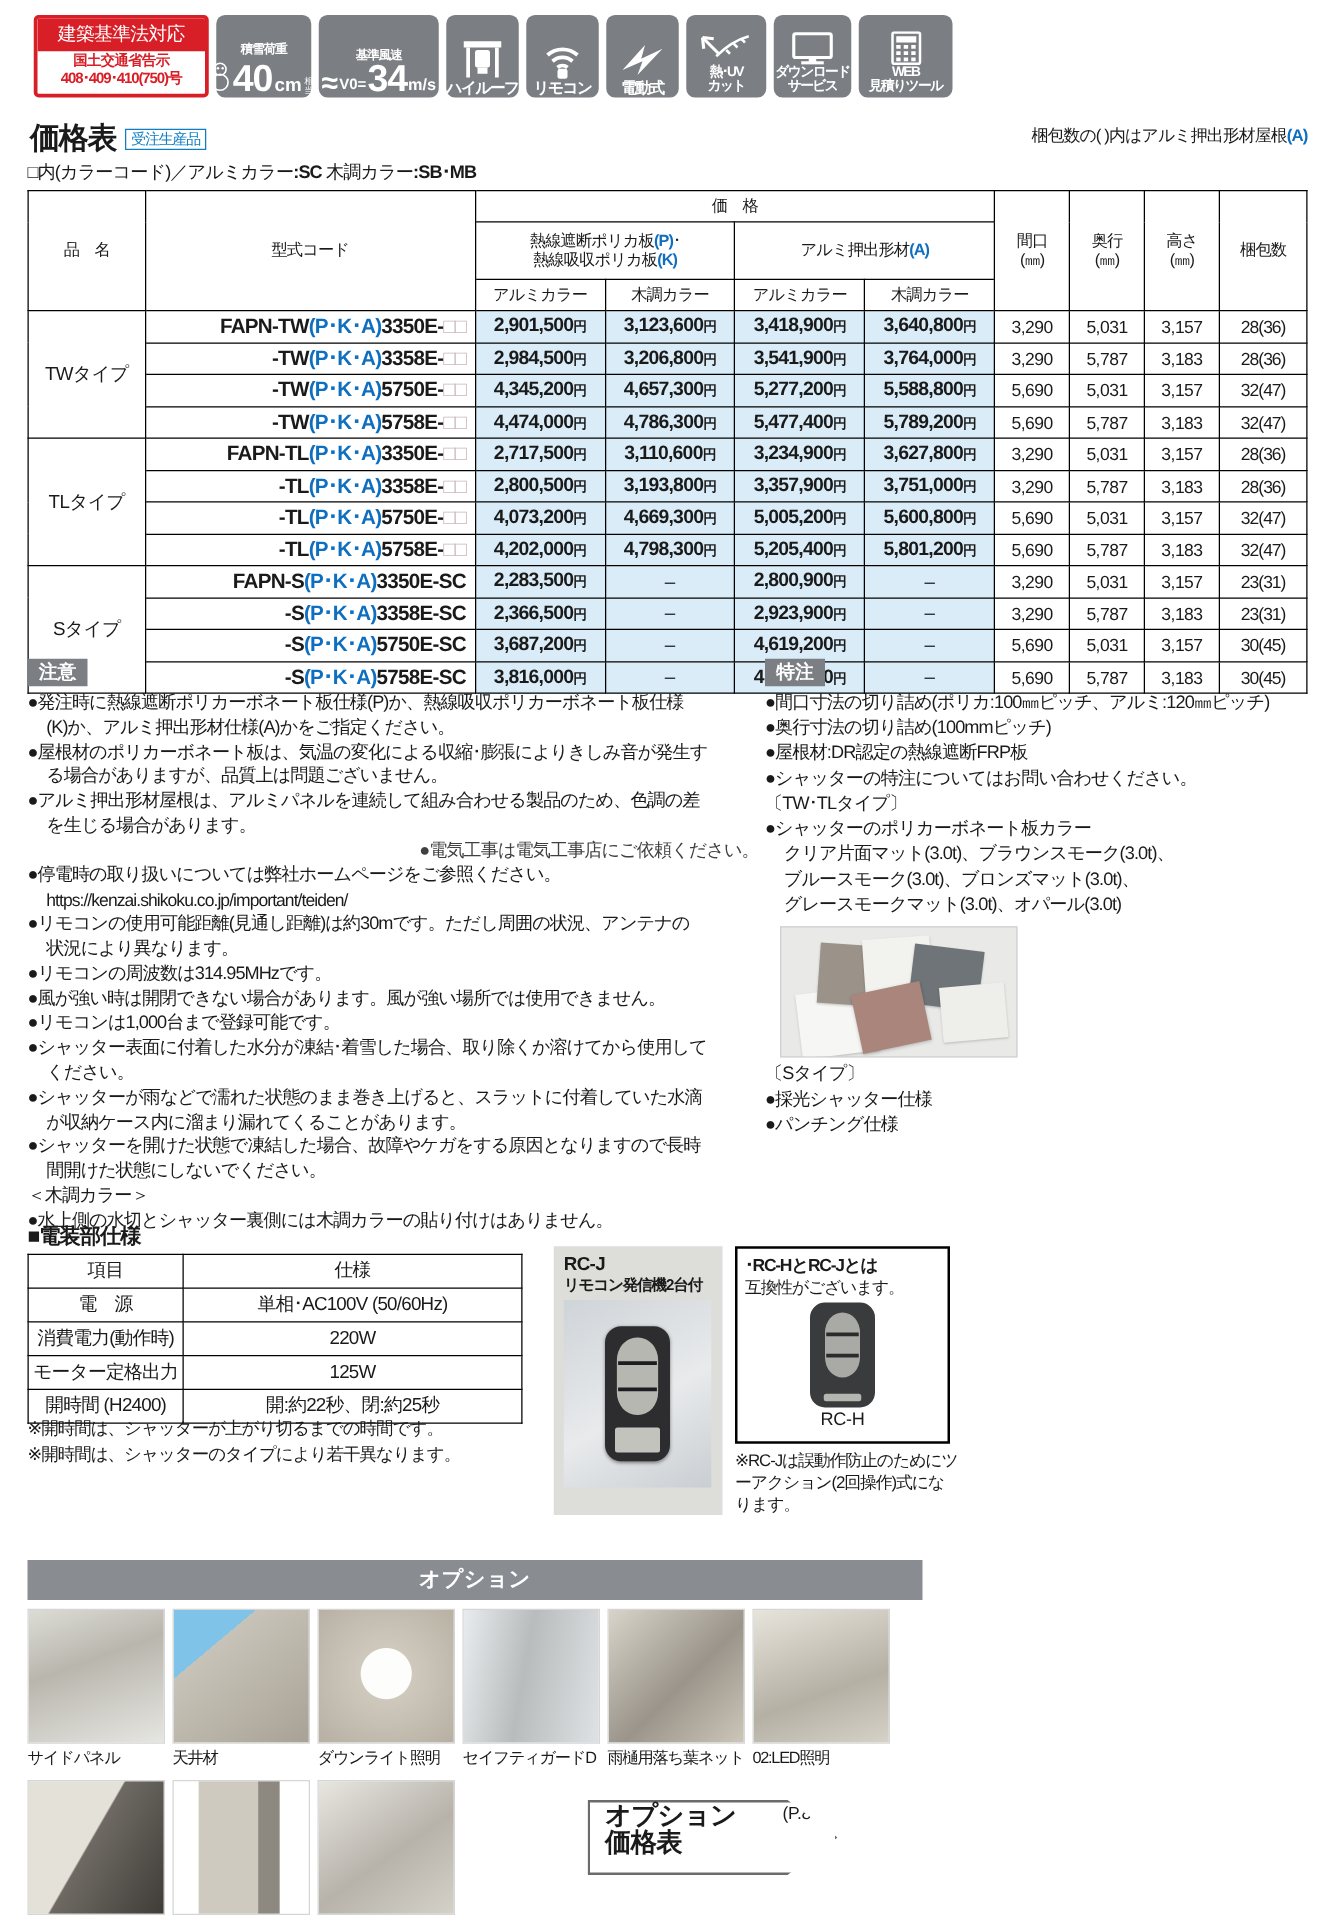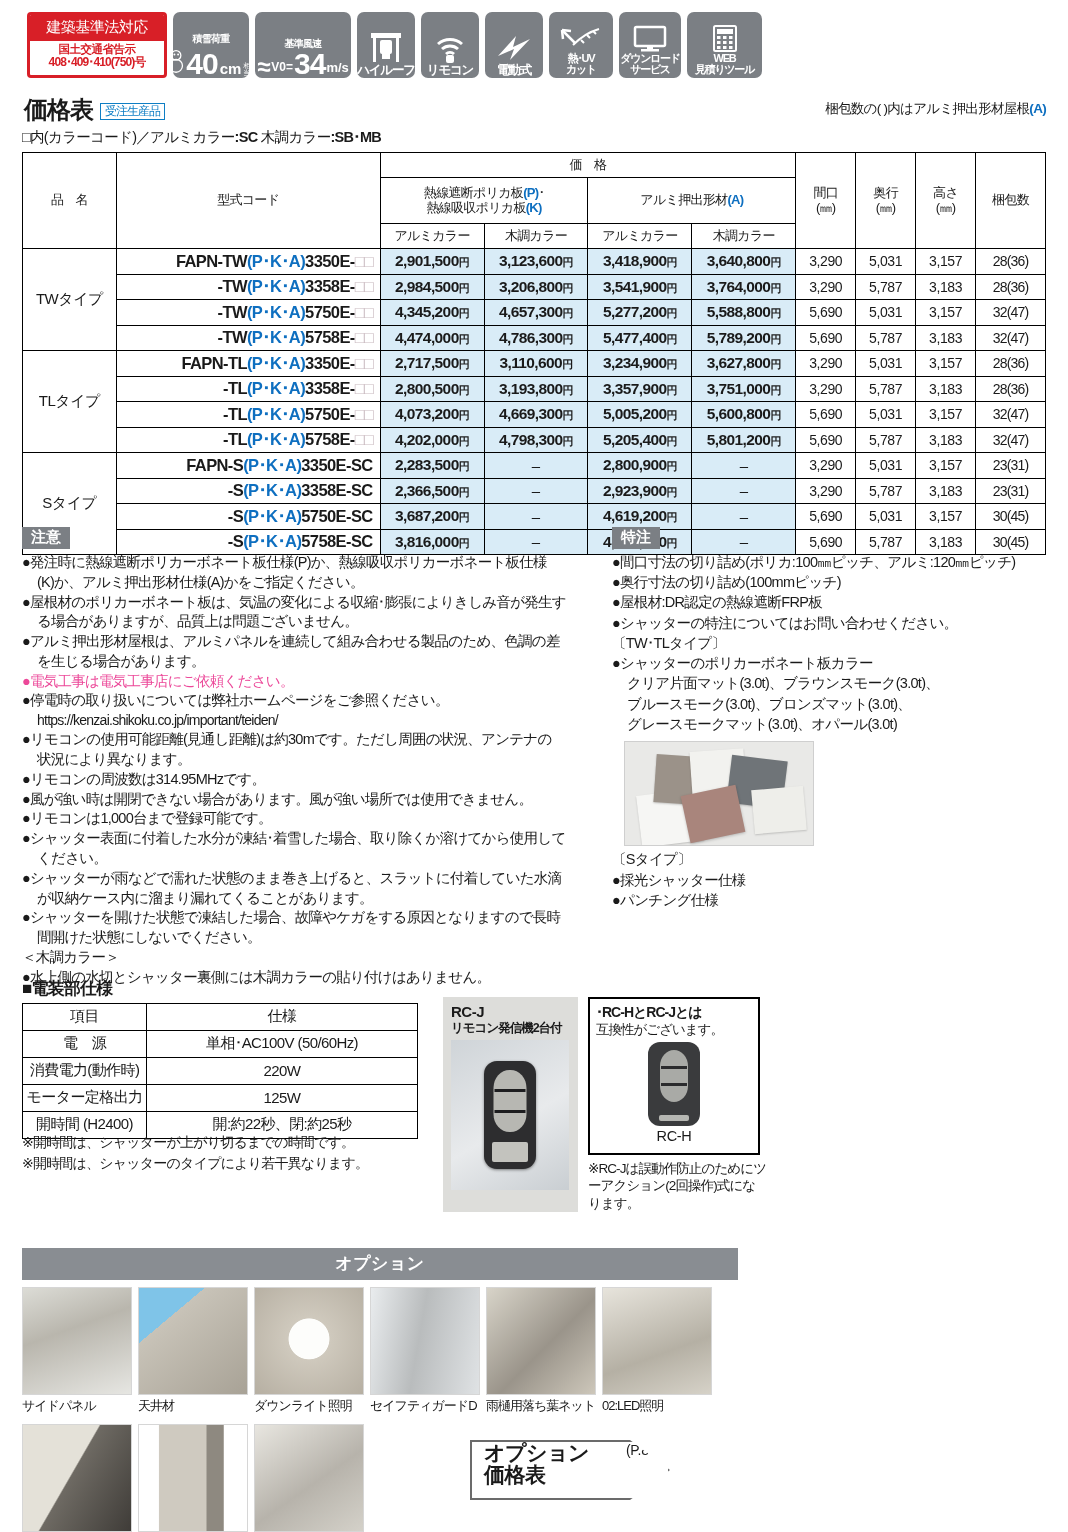--- a/index.html
+++ b/index.html
@@ -94,21 +94,21 @@
   }
   .notes { position:absolute; left:22px; top:527px; width:585px; }
   .special { position:absolute; left:612px; top:527px; width:450px; }
   .nlist { margin:4px 0 0; padding:0; list-style:none; }
   .nlist li {
     font-size:14.5px; line-height:1.33; letter-spacing:-0.75px;
     padding-left:15px; text-indent:-15px; margin:0 0 0.5px;
   }
   .nlist li.plain { padding-left:0; text-indent:0; }
   .nlist li.ind { padding-left:15px; text-indent:0; }
-  .nlist li.red { color:#ec4899; }
+  .nlist li.red { color:#404040;text-align:right; }
   .nlist li.url { padding-left:15px; text-indent:0; font-size:14px; }
   .slist li { font-size:14.5px; line-height:1.36; letter-spacing:-0.7px; }
   .colorpic {
     margin:7px 0 4px 12px; width:190px; height:105px; background:#e9e9e7;
     border:1px solid #cfcfcf; position:relative; overflow:hidden;
   }
   .sw { position:absolute; }
   .stype-block { margin-top:2px; }
 
   

